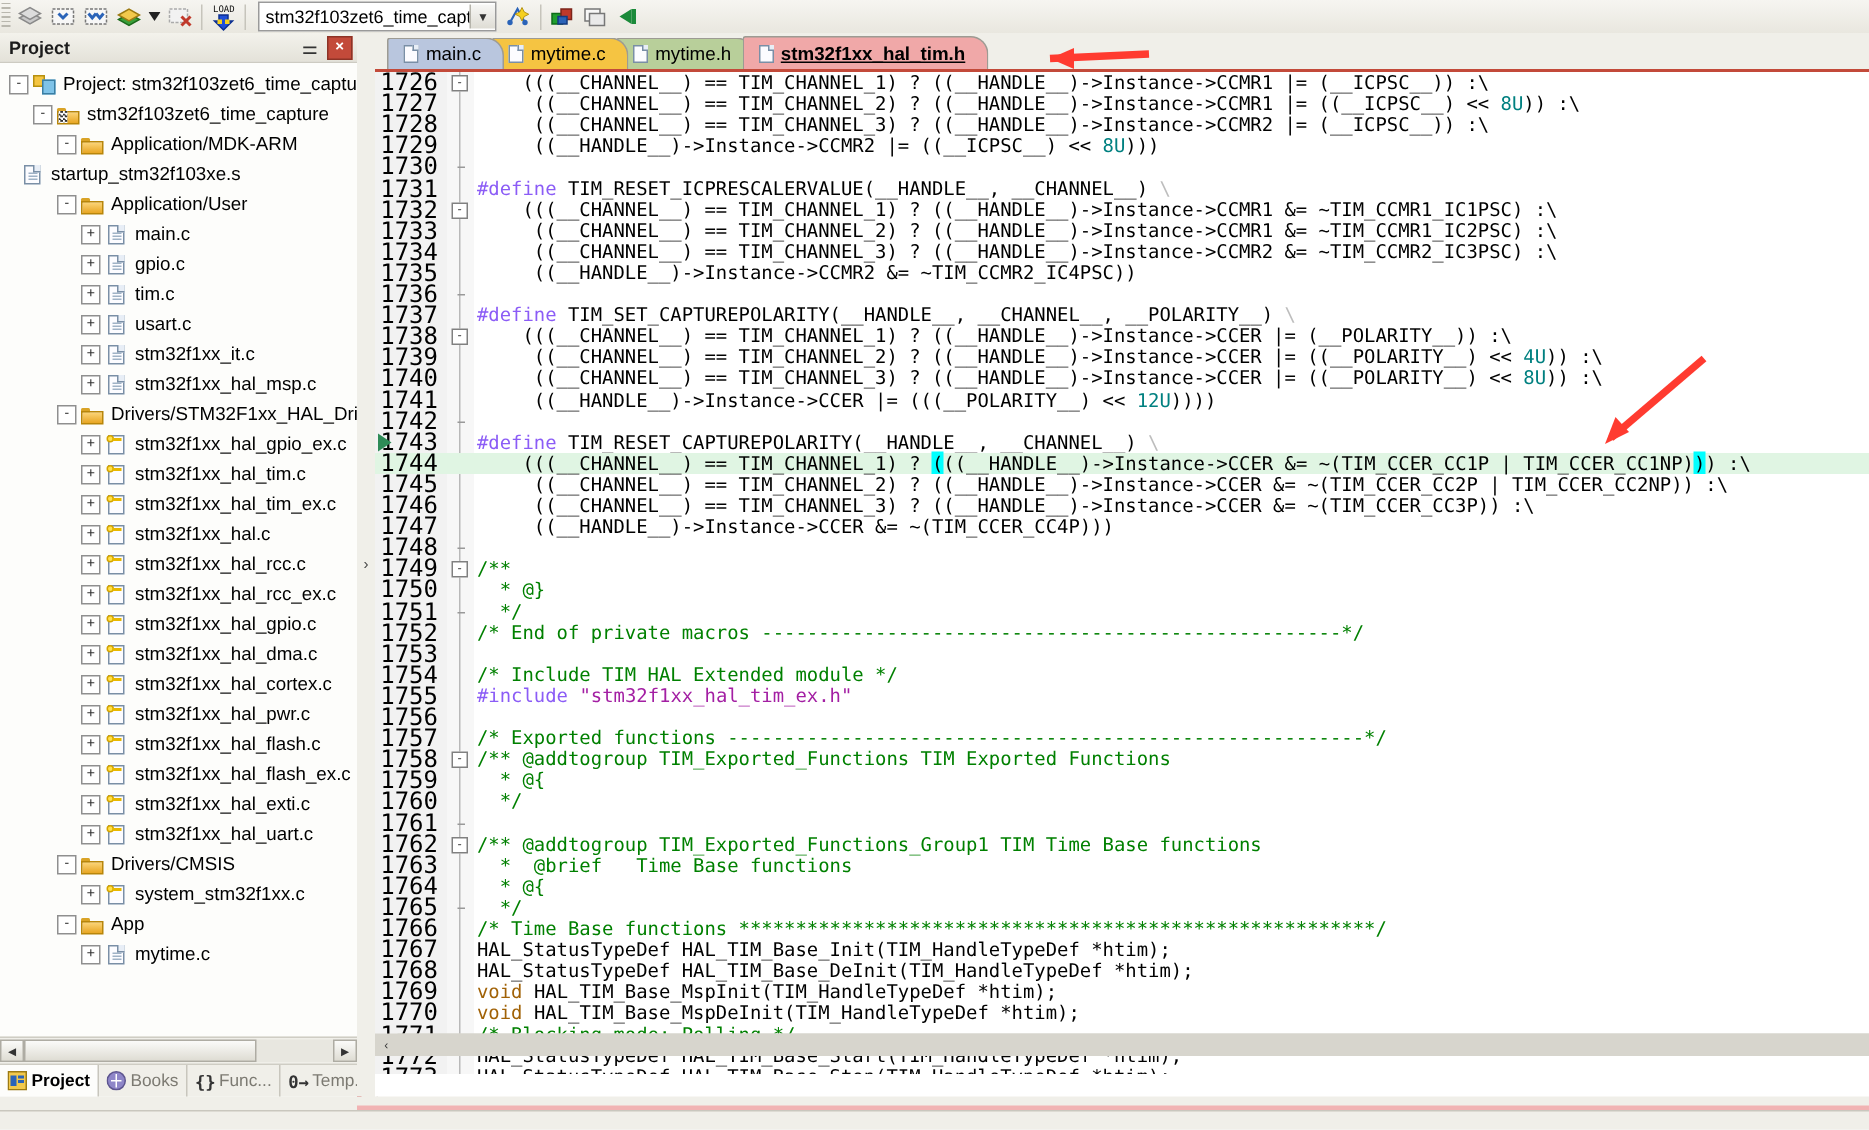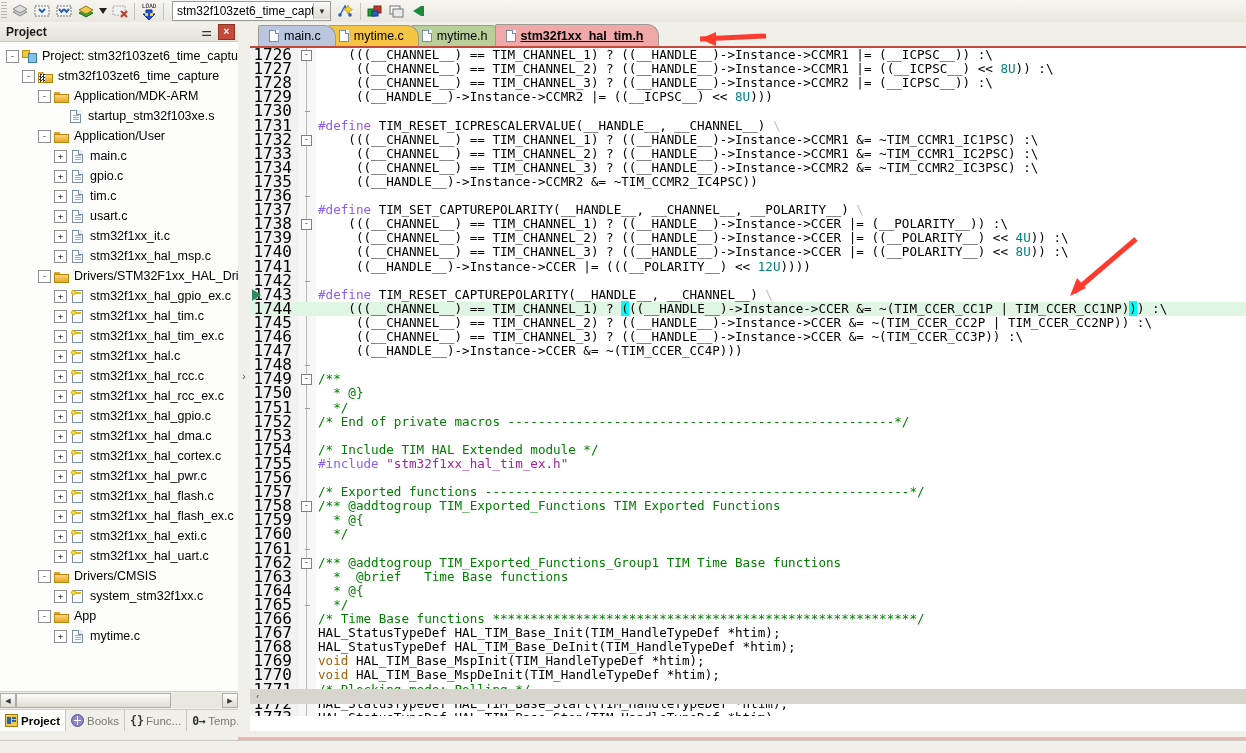--- a/index.html
+++ b/index.html
@@ -342,21 +342,21 @@
           </span>
           <span class="lbl">stm32f103zet6_time_capture</span>
         </div>
         <div class="node" style="padding-left: 38px;">
           <span class="exp">-</span>
           <span class="icon">
             <div class="fold"></div>
           </span>
           <span class="lbl">Application/MDK-ARM</span>
         </div>
-        <div class="node" style="padding-left: 54px;">
+        <div class="node" style="">
           <span class="exp none"></span>
           <span class="icon">
             <div class="page">
               <i></i>
             </div>
           </span>
           <span class="lbl">startup_stm32f103xe.s</span>
         </div>
         <div class="node" style="padding-left: 38px;">
           <span class="exp">-</span>

